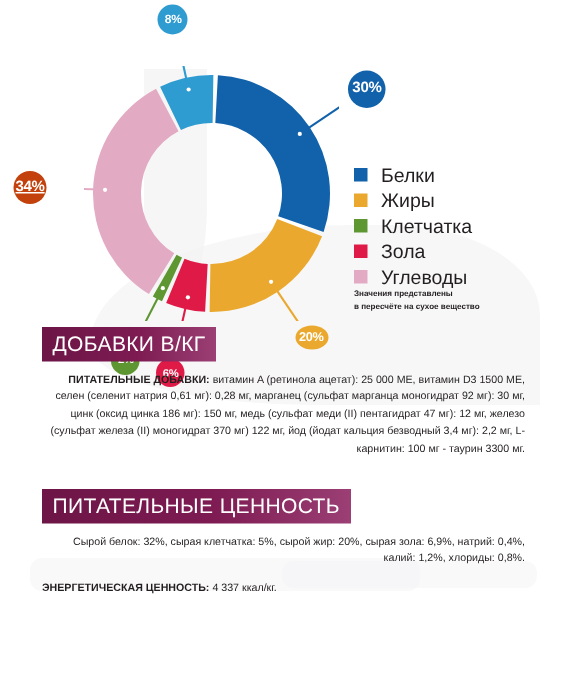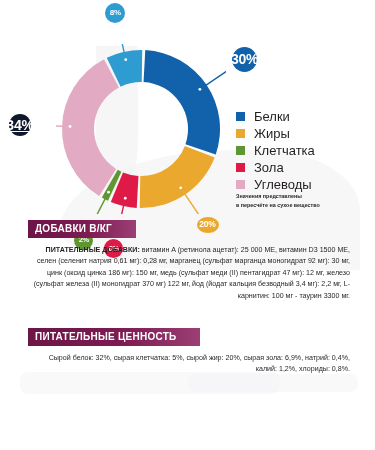--- a/index.html
+++ b/index.html
@@ -68,23 +68,23 @@
     font-size: 5.4px; font-weight: bold; color: #231f20;
     line-height: 1.65;
   }
 
   
   .section { position: absolute; left: 28px; width: 322px; }
   .sect-head {
     display: inline-block;
     background: linear-gradient(90deg, #6d1547 0%, #7d1b52 55%, #9b3f75 100%);
     color: #ffffff;
-    font-size: 10px; font-weight: bold;
+    font-size: 14px; font-weight: normal;
     letter-spacing: .25px;
-    padding: 3px 24px 4px 7px;
+    padding: 3px 7px 4px 7px;
   }
   .body-text {
     font-size: 7.1px;
     color: #231f20;
     line-height: 1.62;
     margin-top: 7px;
     text-align: right;
   }
   .body-text b { font-weight: bold; }
   .body-text .blk { display: block; }
@@ -123,25 +123,25 @@
             <line x1="52.54604717883274" y1="148.14856250368211" x2="27.86275911766326" y2="196.1770466614122" stroke="#5e9732" stroke-width="1.4"></line>
             <circle cx="52.54604717883274" cy="148.14856250368211" r="1.4" fill="#ffffff"></circle>
             <line x1="14.043251281644203" y1="82.52213573412243" x2="-35.92629006931058" y2="80.7771608989974" stroke="#e3abc3" stroke-width="1.4"></line>
             <circle cx="14.043251281644203" cy="82.52213573412243" r="1.4" fill="#ffffff"></circle>
             <line x1="69.75379177113845" y1="15.656268238274095" x2="59.44649606711937" y2="-31.22400112176595" stroke="#2e9bd1" stroke-width="1.4"></line>
             <circle cx="69.75379177113845" cy="15.656268238274095" r="1.4" fill="#ffffff"></circle>
           </g>
       </svg>
     </div>
 
-    <div class="pct-badge" id="badge-0" style="height: 25px; width: 25px; left: 232.13px; top: 24.6009px; background: rgb(18, 98, 171); font-size: 14px;">30%</div>
+    <div class="pct-badge" id="badge-0" style="height: 25px; width: 25px; left: 232.13px; top: 24.6009px; background: rgb(18, 98, 171); font-size: 10px;">30%</div>
     <div class="pct-badge" id="badge-1" style="height: 16px; width: 22px; left: 196.544px; top: 194.655px; background: rgb(234, 169, 46); font-size: 8.5px;">20%</div>
     <div class="pct-badge" id="badge-2" style="height: 19px; width: 19px; left: 104.25px; top: 217.443px; background: rgb(224, 26, 70); font-size: 7.5px;">6%</div>
     <div class="pct-badge" id="badge-3" style="height: 19px; width: 19px; left: 74.3628px; top: 208.677px; background: rgb(94, 151, 50); font-size: 7.5px;">2%</div>
-    <div class="pct-badge" id="badge-4" style="height: 22px; width: 22px; left: 9.07371px; top: 91.7772px; background: #0f172a; font-size: 14px; text-decoration: underline;">34%</div>
+    <div class="pct-badge" id="badge-4" style="height: 22px; width: 22px; left: 9.07371px; top: 91.7772px; background: #c2410c; font-size: 10px; text-decoration: underline;">34%</div>
     <div class="pct-badge" id="badge-5" style="height: 20px; width: 20px; left: 105.446px; top: -19.224px; background: rgb(46, 155, 209); font-size: 8px;">8%</div>
 
     <div class="legend" id="legend-list">
         <div class="legend-row">
           <span class="legend-swatch" style="background: rgb(18, 98, 171);"></span>
           <span class="legend-label">Белки</span>
         </div>
         <div class="legend-row">
           <span class="legend-swatch" style="background: rgb(234, 169, 46);"></span>
           <span class="legend-label">Жиры</span>
@@ -171,15 +171,19 @@
     <div class="body-text">
       <span class="blk"><b>ПИТАТЕЛЬНЫЕ ДОБАВКИ:</b> <span>витамин A (ретинола ацетат): 25 000 МЕ, витамин D3 1500 МЕ, селен (селенит натрия 0,61 мг): 0,28 мг, марганец (сульфат марганца моногидрат 92 мг): 30 мг, цинк (оксид цинка 186 мг): 150 мг, медь (сульфат меди (II) пентагидрат 47 мг): 12 мг, железо (сульфат железа (II) моногидрат 370 мг) 122 мг, йод (йодат кальция безводный 3,4 мг): 2,2 мг, L-карнитин: 100 мг - таурин 3300 мг.</span></span>
     </div>
   </div>
 
   <div class="section" style="top:326px;">
     <div class="sect-head">ПИТАТЕЛЬНЫЕ ЦЕННОСТЬ</div>
     <div class="body-text">
       <span class="blk">Сырой белок: 32%, сырая клетчатка: 5%, сырой жир: 20%, сырая зола: 6,9%, натрий: 0,4%, калий: 1,2%, хлориды: 0,8%.</span>
     </div>
+    <div class="sect-sub-title">
+      <b>ЭНЕРГЕТИЧЕСКАЯ ЦЕННОСТЬ:</b>
+      <span style="font-weight:normal">4 337 ккал/кг.</span>
+    </div>
   </div>
 
 </div>
 
 </body></html>

